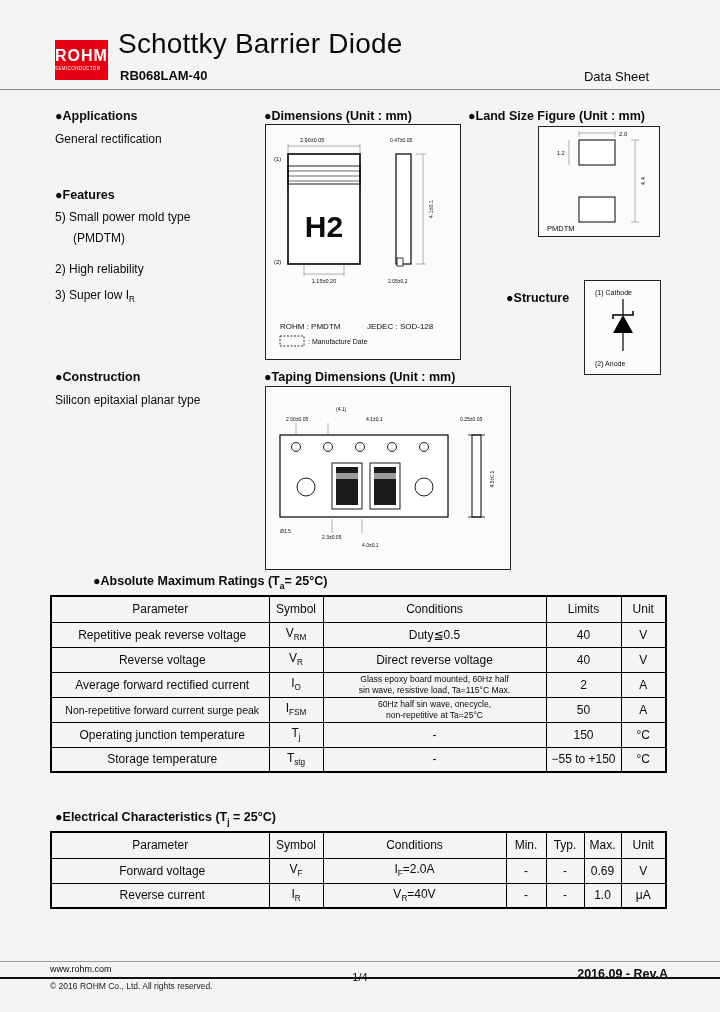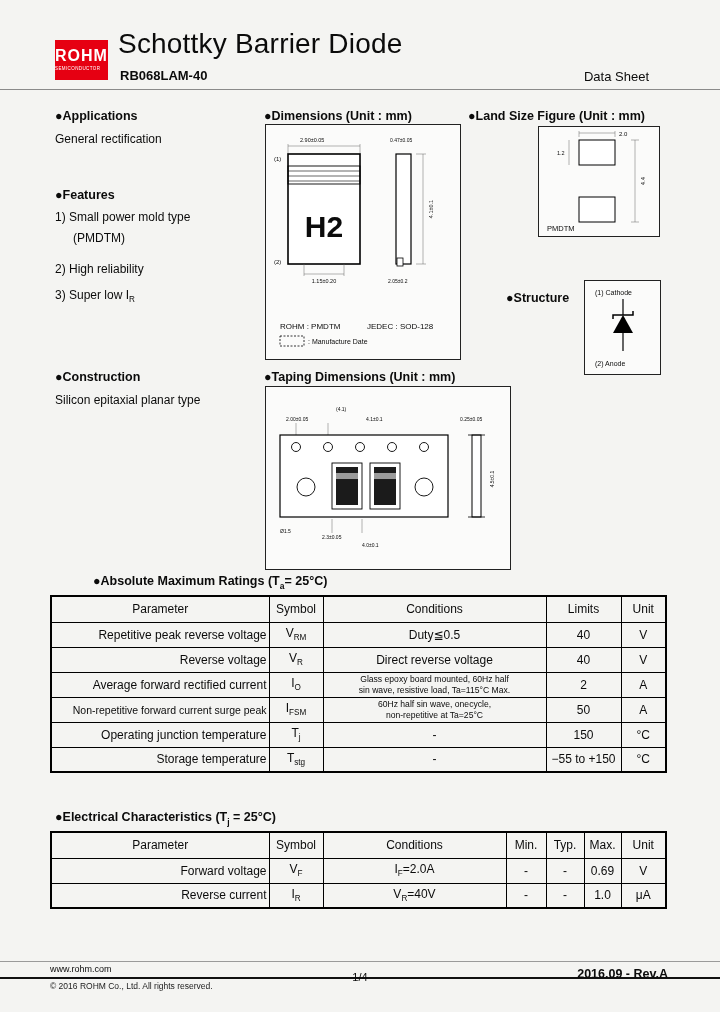--- a/index.html
+++ b/index.html
@@ -31,21 +31,21 @@
   
   .dbox { background:#fbfbfa; border:1px solid #222; }
 
   
   .t-wrap { position:absolute; left:50px; width:615px; }
   table { border-collapse:collapse; width:100%; table-layout:fixed; }
   .t-wrap table { border:2px solid #000; }
   th,td { border:1px solid #000; font-weight:normal; font-size:12px; text-align:center; vertical-align:middle; padding:0 2px; overflow:hidden; }
   th { height:26px; }
   td { height:25px; }
-  td.p { text-align:right; padding-left:6px; }
+  td.p { text-align:center; padding-left:6px; }
   td.p-sm { font-size:10.5px; }
   td.cond2 div { font-size:8.6px; line-height:1.18; white-space:nowrap; }
 
   
   .f-rule1 { left:0; top:961px; width:720px; border-top:1px solid #9a9a9a; }
   .f-rule2 { left:0; top:977px; width:720px; border-top:2px solid #111; }
   .f-web { left:50px; top:964px; font-size:9px; }
   .f-copy { left:50px; top:981px; font-size:8.5px; color:#222; }
   .f-page { left:0; top:971px; width:720px; text-align:center; font-size:11px; }
   .f-rev { right:52px; top:967px; font-size:12.5px; font-weight:bold; }
@@ -61,21 +61,21 @@
 </div>
 <div class="abs title nowrap">Schottky Barrier Diode</div>
 <div class="abs part nowrap">RB068LAM-40</div>
 <div class="abs doctype nowrap">Data Sheet</div>
 <div class="abs hr-header"></div>
 
 <div class="abs sec-h" style="left:55px; top:109px;">●Applications</div>
 <div class="abs txt" style="left:55px; top:132px;">General rectification</div>
 
 <div class="abs sec-h" style="left:55px; top:188px;">●Features</div>
-<div class="abs txt" style="left:55px; top:210px;">1) Small power mold type</div>
+<div class="abs txt" style="left:55px; top:210px;">5) Small power mold type</div>
 <div class="abs txt" style="left:73px; top:231px;">(PMDTM)</div>
 <div class="abs txt" style="left:55px; top:262px;">2) High reliability</div>
 <div class="abs txt" style="left:55px; top:288px;"><span>3) Super low I</span><sub>R</sub></div>
 
 <div class="abs sec-h" style="left:55px; top:370px;">●Construction</div>
 <div class="abs txt" style="left:55px; top:393px;">Silicon epitaxial planar type</div>
 
 <div class="abs sec-h" style="left:264px; top:109px;">●Dimensions (Unit : mm)</div>
 <div class="abs dbox" style="left:265px; top:124px; width:196px; height:236px;">
   <svg width="194" height="234" viewBox="0 0 194 234">

